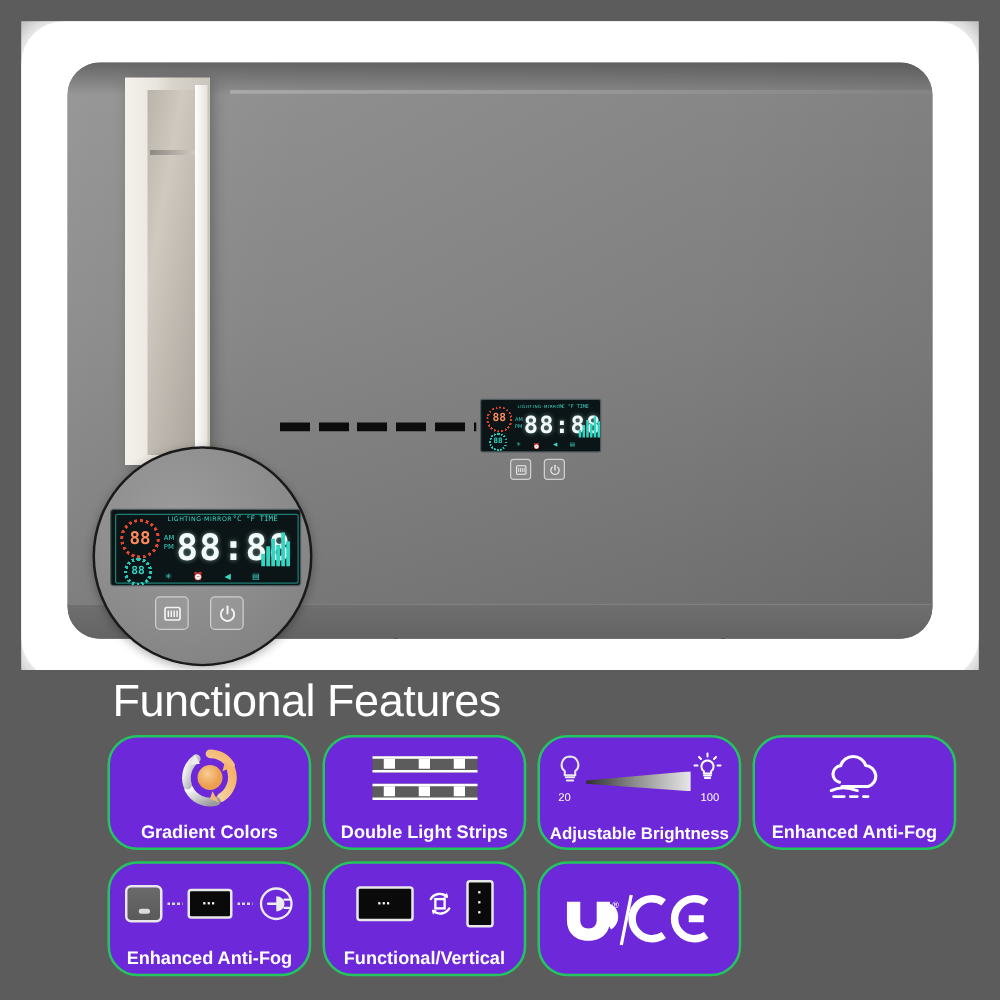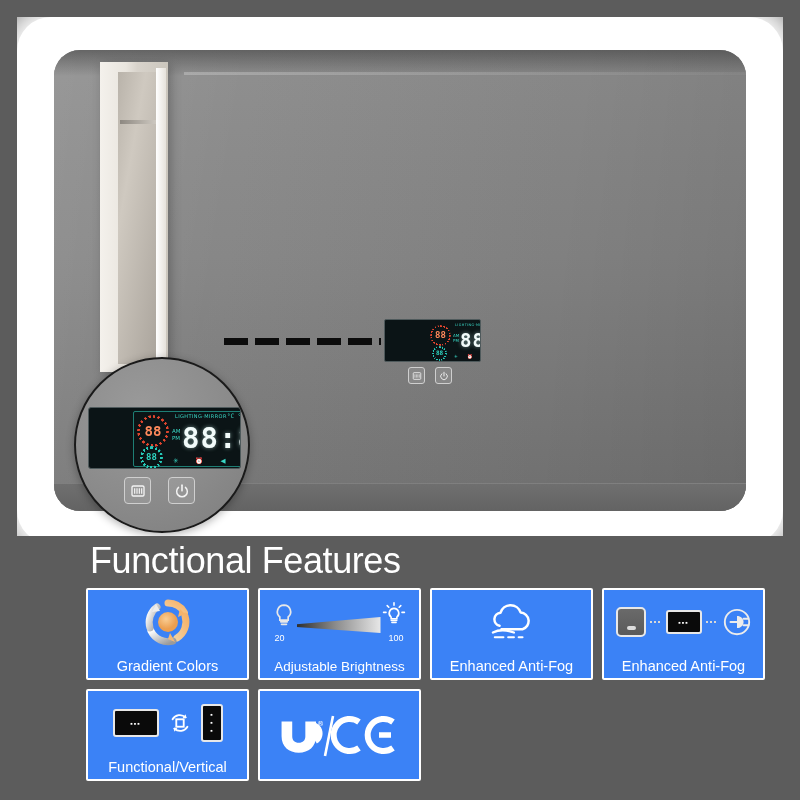--- a/index.html
+++ b/index.html
@@ -101,21 +101,21 @@
 
   
   .lcd-wrap { position: absolute; }
   .lcd {
     position: relative;
     background: #0b1416;
     border: 1px solid #4f5a5c;
     border-radius: 2px;
     overflow: hidden;
   }
-  .lcd-inner { position: absolute; inset: 0; margin-left: 41px; }
+  .lcd-inner { position: absolute; inset: 0; }
 
   .gauge-ring {
     position: absolute;
     border-radius: 50%;
     background:
       repeating-conic-gradient(#e0452e 0deg 9deg, rgba(0,0,0,0) 9deg 18deg);
     -webkit-mask: radial-gradient(circle, transparent 58%, #000 60%);
     mask: radial-gradient(circle, transparent 58%, #000 60%);
   }
   .gauge-num {
@@ -209,40 +209,40 @@
   }
   .grid {
     position: absolute; left: 86px; top: 52px;
     width: 690px;
     display: grid;
     grid-template-columns: repeat(4, 163px);
     grid-template-rows: 92px 92px;
     column-gap: 9px; row-gap: 9px;
   }
   .card {
-    border: 2px solid #ffffff;
-    border-radius: 2px;
-    background: #3b82f6;
+    border: 2px solid #22c55e;
+    border-radius: 24px;
+    background: #6d28d9;
     position: relative;
     display: flex;
     flex-direction: column;
     align-items: center;
     justify-content: flex-end;
     padding-bottom: 4px;
     overflow: hidden;
   }
   .card .art {
     position: absolute; left: 0; top: 6px; width: 100%; height: 52px;
     display: flex; align-items: center; justify-content: center;
   }
   .card .label {
     position: relative; z-index: 2;
     color: #ffffff;
     font-size: 14.5px;
-    font-weight: normal;
+    font-weight: bold;
     text-align: center;
     line-height: 1.05;
     font-family: "Liberation Sans", sans-serif;
     padding: 0 4px;
   }
   .card .label.small { font-size: 13.5px; }
 
   .swatches { display: flex; gap: 7px; }
   .swatches i { display: block; width: 30px; height: 30px; }
 
@@ -467,20 +467,37 @@
             <path d="M8 30A19 19 0 0 1 15 9" fill="none" stroke="url(#gA)" stroke-width="7" stroke-linecap="round"></path>
             <path d="M14 6l4 7-8 1z" fill="#ededed"></path>
             <path d="M43 16l-7 3 2-8z" fill="#f6b36a"></path>
             <path d="M33 44l-7-3 2-6z" fill="#f2b878"></path>
             <circle cx="26" cy="24" r="10" fill="url(#gC)"></circle>
           </svg>
         </div>
         <div class="label">Gradient Colors</div>
       </div>
 
+      <div class="card">
+        <div class="art">
+          <div class="strips">
+            <div class="strip">
+                <i></i>
+                <i></i>
+                <i></i>
+              </div>
+            <div class="strip">
+                <i></i>
+                <i></i>
+                <i></i>
+              </div>
+          </div>
+        </div>
+        <div class="label">Double Light Strips</div>
+      </div>
 
 
       <div class="card">
         <div class="art" style="top:4px;">
           <div class="bright">
             <svg width="20" height="26" viewBox="0 0 24 30" style="position:absolute;left:4px;top:6px;">
               <path d="M12 2a8 8 0 0 1 5 14.2V20H7v-3.8A8 8 0 0 1 12 2z" fill="none" stroke="#e8e8e8" stroke-width="2"></path>
               <path d="M8 22h8M9 25h6" stroke="#e8e8e8" stroke-width="2" stroke-linecap="round"></path>
             </svg>
             <div class="wedge"></div>

